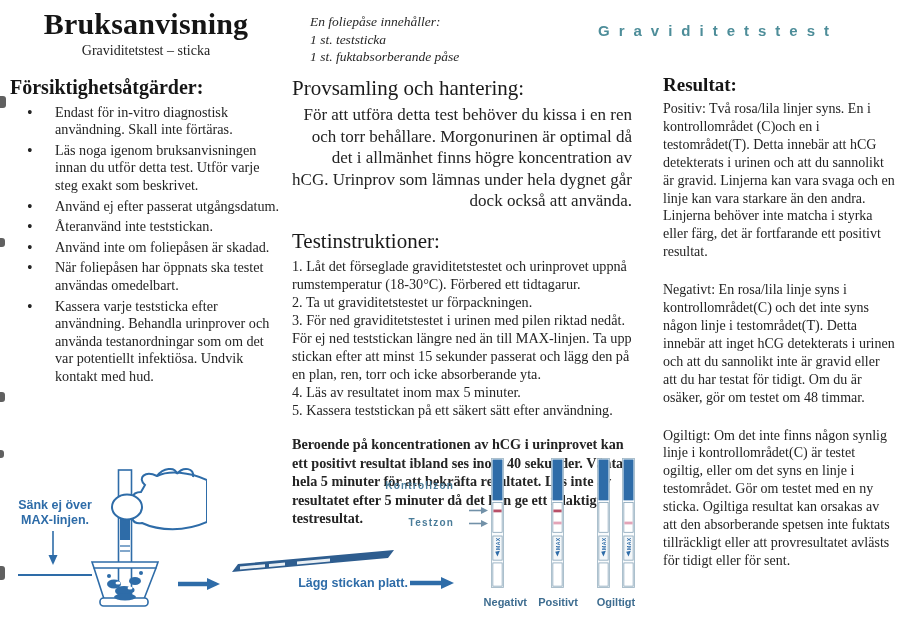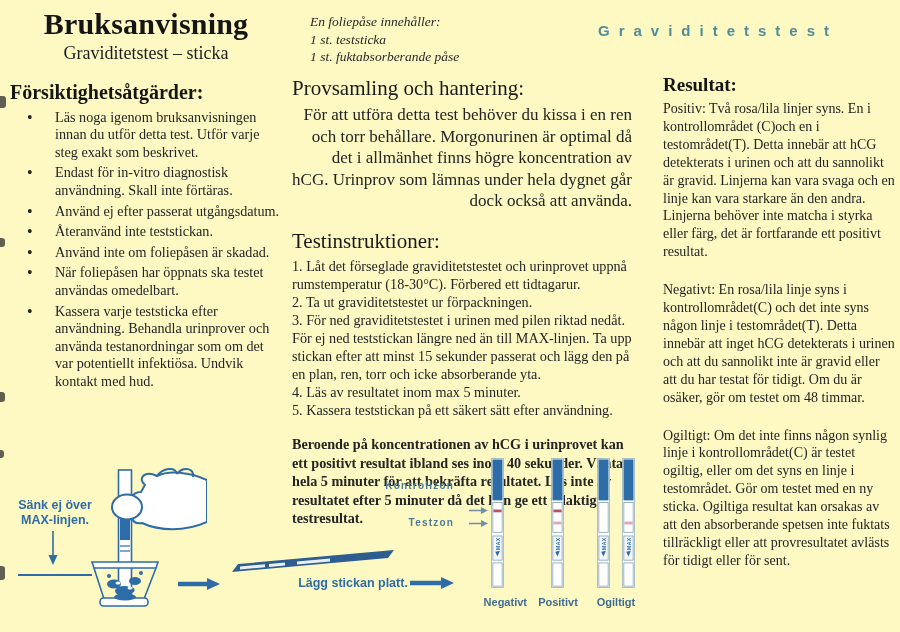--- a/index.html
+++ b/index.html
@@ -1,25 +1,25 @@
 <!DOCTYPE html>
 <html lang="sv"><head>
 <meta charset="utf-8">
 <style>
   html,body{margin:0;padding:0;}
   body{background:#d9d9d9;font-family:"Liberation Serif", serif;}
   .page{
     position:relative;width:900px;height:632px;margin:0 auto;
-    background:#fef9c3;color:#242424;overflow:hidden;
+    background:#ffffff;color:#242424;overflow:hidden;
     box-shadow:0 0 6px rgba(0,0,0,.25);
   }
   
   .col-left{position:absolute;left:10px;top:8px;width:272px;}
   .doc-title{font-size:30px;font-weight:bold;text-align:center;letter-spacing:.2px;color:#151515;line-height:1.05;}
-  .doc-subtitle{font-size:18px;text-align:center;margin-top:3px;color:#1c1c1c;}
+  .doc-subtitle{font-size:14px;text-align:center;margin-top:3px;color:#1c1c1c;}
   .package{position:absolute;left:310px;top:13px;width:250px;font-style:italic;font-size:13.5px;line-height:1.3;color:#262626;}
   .brand{position:absolute;left:598px;top:22px;width:290px;font-family:"Liberation Sans",sans-serif;
          font-size:15px;font-weight:bold;letter-spacing:.6em;color:#4d8d99;white-space:nowrap;}
   
   .precautions-heading{font-size:20px;font-weight:bold;margin-top:17px;color:#151515;}
   ul.precautions{list-style:none;margin:5px 0 0 0;padding:0;font-size:14.2px;line-height:1.24;}
   ul.precautions li{position:relative;padding-left:45px;margin-bottom:3px;}
   ul.precautions li::before{content:"•";position:absolute;left:17px;top:-1px;font-size:16px;}
   
   .col-mid{position:absolute;left:292px;top:76px;width:340px;}
@@ -57,22 +57,22 @@
   <div class="smudge" style="top:238px;width:5px;height:9px;"></div>
   <div class="smudge" style="top:392px;width:5px;height:10px;"></div>
   <div class="smudge" style="top:450px;width:4px;height:8px;"></div>
   <div class="smudge" style="top:566px;width:5px;height:14px;"></div>
 
   <div class="col-left">
     <div class="doc-title">Bruksanvisning</div>
     <div class="doc-subtitle">Graviditetstest – sticka</div>
     <div class="precautions-heading">Försiktighetsåtgärder:</div>
     <ul class="precautions">
+      <li>Endast för in-vitro diagnostisk användning. Skall inte förtäras.</li>
       <li>Läs noga igenom bruksanvisningen innan du utför detta test. Utför varje steg exakt som beskrivet.</li>
-      <li>Endast för in-vitro diagnostisk användning. Skall inte förtäras.</li>
       <li>Använd ej efter passerat utgångsdatum.</li>
       <li>Återanvänd inte teststickan.</li>
       <li>Använd inte om foliepåsen är skadad.</li>
       <li>När foliepåsen har öppnats ska testet användas omedelbart.</li>
       <li>Kassera varje teststicka efter användning. Behandla urinprover och använda testanordningar som om det var potentiellt infektiösa. Undvik kontakt med hud.</li>
     </ul>
   </div>
 
   <div class="package">
     <div>En foliepåse innehåller:</div>

